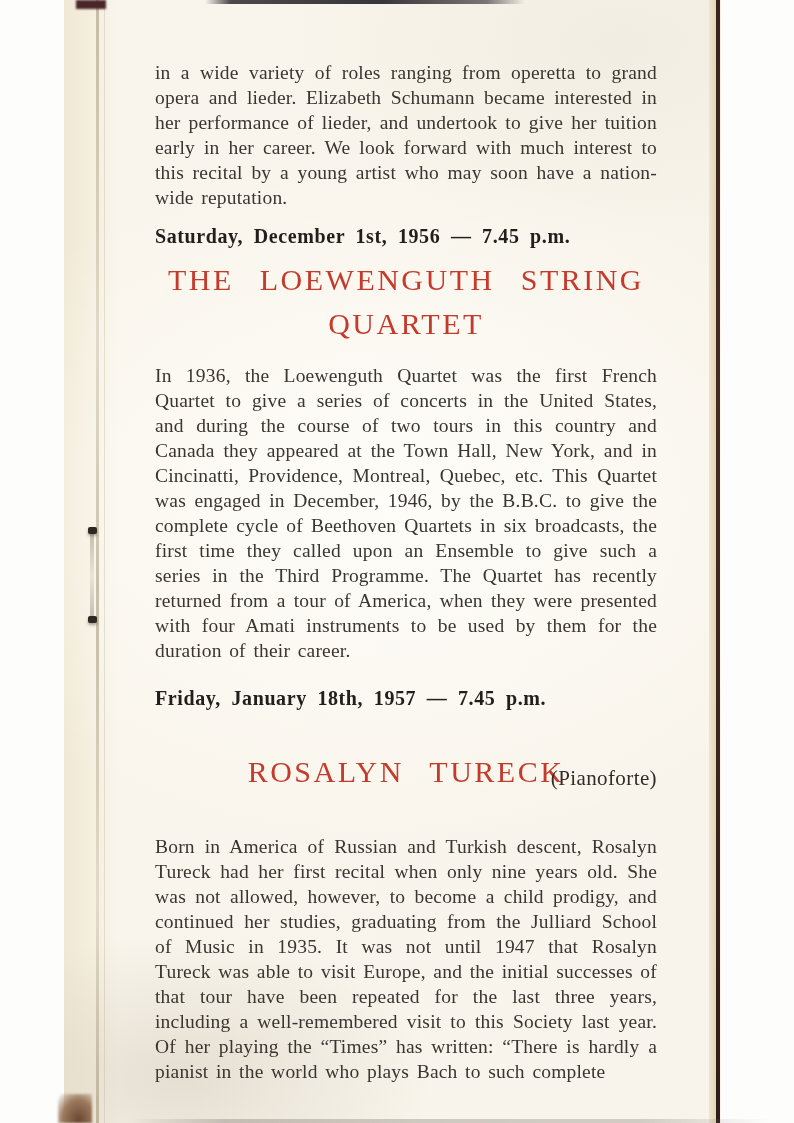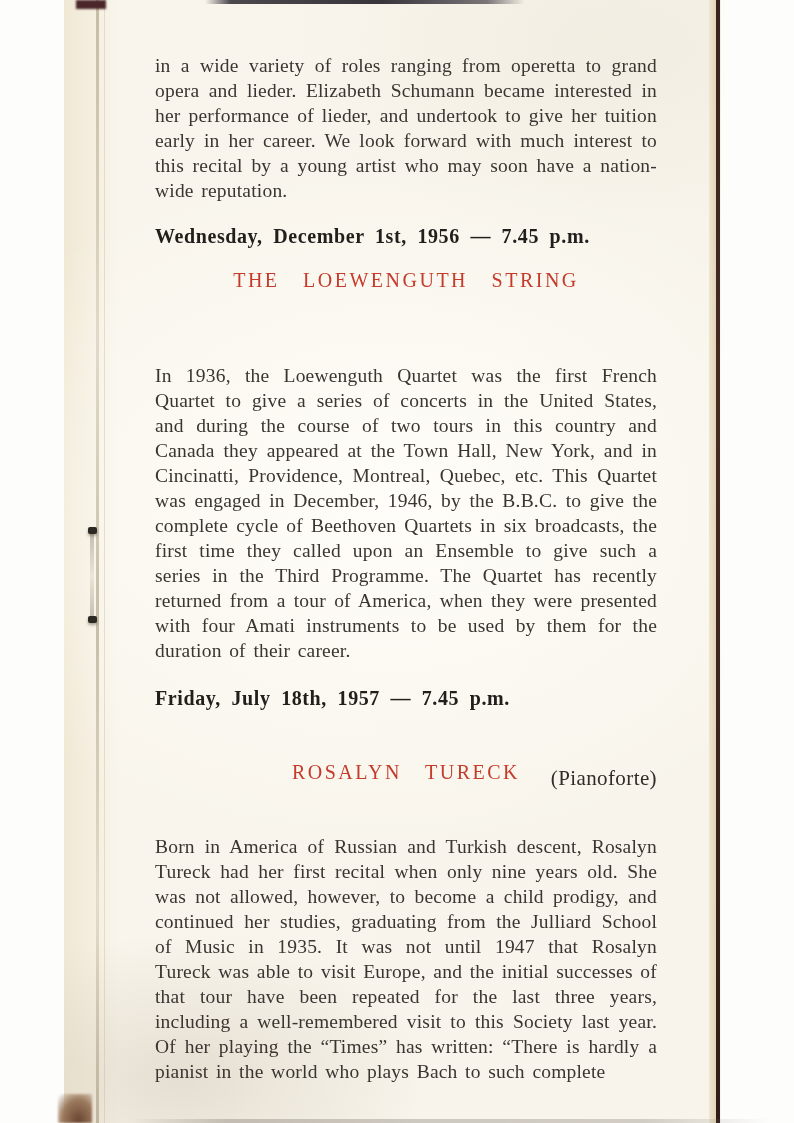--- a/index.html
+++ b/index.html
@@ -129,38 +129,38 @@
     color: #38332f;
   }
   .body-par {
     font-size: 19.5px;
     line-height: 25px;
     text-align: justify;
     letter-spacing: 0.2px;
     word-spacing: 2.5px;
     color: #3a3531;
   }
-  .p1 { top: 53px; }
+  .p1 { top: 60px; }
   .p2 { top: 363px; }
   .p3 { top: 834px; }
 
   .date-line {
     font-weight: bold;
     font-size: 20px;
     letter-spacing: 0.6px;
     word-spacing: 5px;
     color: #221e1b;
   }
   .d1 { top: 225px; }
   .d2 { top: 687px; }
 
   .red-title {
     text-align: center;
     color: #c43b2c;
-    font-size: 20px;
+    font-size: 30px;
     line-height: 44px;
     letter-spacing: 2.5px;
     word-spacing: 16px;
   }
   .t1 { top: 258px; }
   .t2 { top: 732px; margin-top: 18px; }
 
   .subtitle {
     text-align: right;
     font-size: 21px;
@@ -180,27 +180,28 @@
 <div class="staple" style="top:616px;"></div>
 <div class="edge-tan"></div>
 <div class="edge-dark"></div>
 <div class="top-bar"></div>
 <div class="tl-patch"></div>
 <div class="bl-smudge"></div>
 <div class="bottom-shadow"></div>
 
 <p class="column body-par p1" style="position:absolute;margin:0;">in a wide variety of roles ranging from operetta to grand opera and lieder.  Elizabeth Schumann became interested in her performance of lieder, and undertook to give her tuition early in her career.  We look forward with much interest to this recital by a young artist who may soon have a nation-wide reputation.</p>
 
-<div class="column date-line d1" style="position:absolute;">Wednesday, December 1st, 1956 — 7.45 p.m.</div>
+<div class="column date-line d1" style="position:absolute;">Saturday, December 1st, 1956 — 7.45 p.m.</div>
 
 <div class="column red-title t1" style="position:absolute;">
   <span style="display:block;">THE LOEWENGUTH STRING</span>
+  <span style="display:block;">QUARTET</span>
 </div>
 
 <p class="column body-par p2" style="position:absolute;margin:0;">In 1936, the Loewenguth Quartet was the first French Quartet to give a series of concerts in the United States, and during the course of two tours in this country and Canada they appeared at the Town Hall, New York, and in Cincinatti, Providence, Montreal, Quebec, etc. This Quartet was engaged in December, 1946, by the B.B.C. to give the complete cycle of Beethoven Quartets in six broadcasts, the first time they called upon an Ensemble to give such a series in the Third Programme. The Quartet has recently returned from a tour of America, when they were presented with four Amati instruments to be used by them for the duration of their career.</p>
 
-<div class="column date-line d2" style="position:absolute;">Friday, July 18th, 1957 — 7.45 p.m.</div>
+<div class="column date-line d2" style="position:absolute;">Friday, January 18th, 1957 — 7.45 p.m.</div>
 
 <div class="column red-title t2" style="position:absolute;">ROSALYN TURECK</div>
 
 <div class="column subtitle s2" style="position:absolute;">(Pianoforte)</div>
 
 <p class="column body-par p3" style="position:absolute;margin:0;">Born in America of Russian and Turkish descent, Rosalyn Tureck had her first recital when only nine years old.  She was not allowed, however, to become a child prodigy, and continued her studies, graduating from the Julliard School of Music in 1935.  It was not until 1947 that Rosalyn Tureck was able to visit Europe, and the initial successes of that tour have been repeated for the last three years, including a well-remembered visit to this Society last year.  Of her playing the “Times” has written: “There is hardly a pianist in the world who plays Bach to such complete</p>
 
 </body></html>

